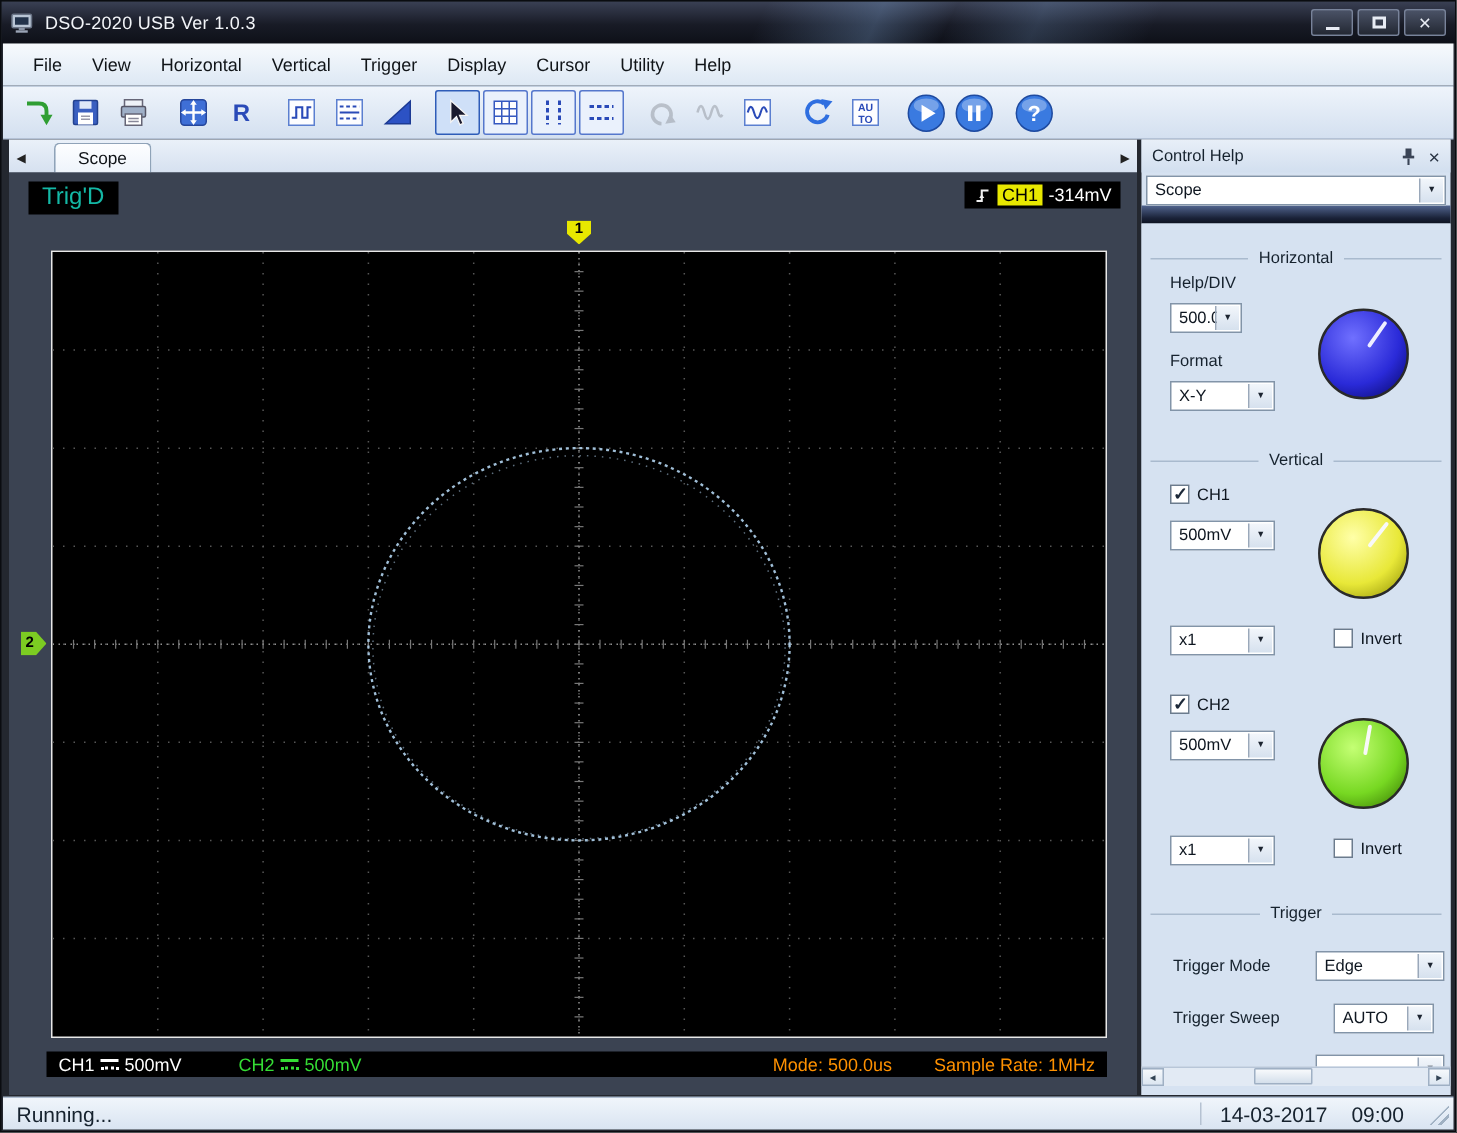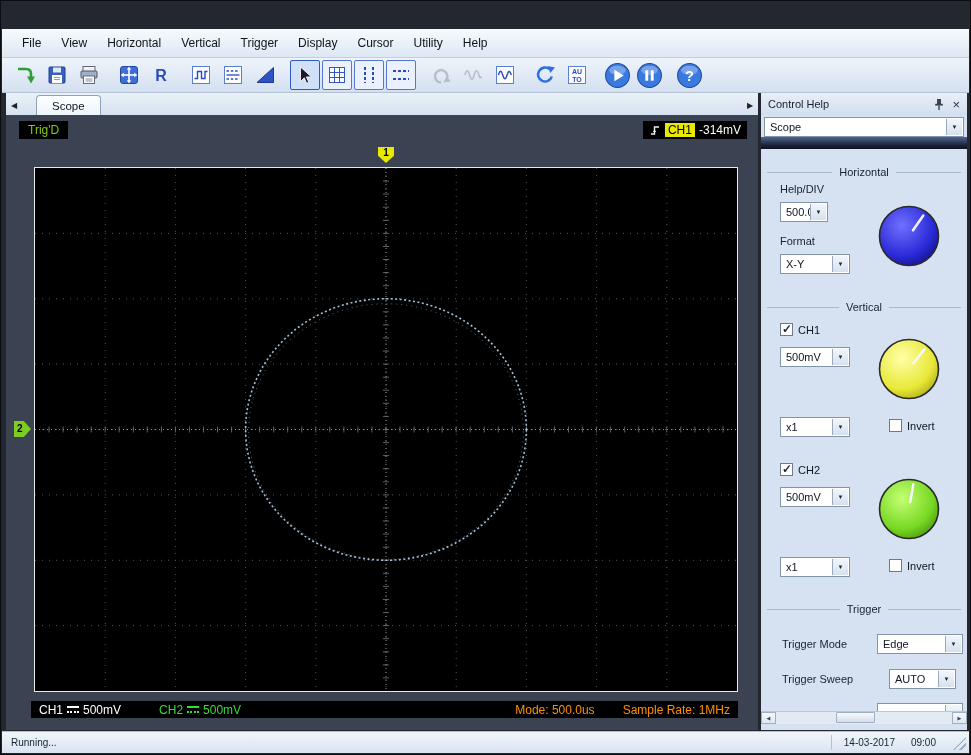--- a/index.html
+++ b/index.html
@@ -35,21 +35,21 @@
 
 .left-region{position:absolute;top:92px;left:5px;width:752px;bottom:24px;background:#3b4352;}
 .tabrow{position:absolute;top:0;left:0;right:0;height:22px;background:linear-gradient(#eaf1f9,#d6e1f0);display:flex;align-items:flex-end;}
 .tab-arrow{width:16px;height:20px;display:flex;align-items:center;justify-content:center;font-size:8px;color:#222;}
 .tab-arrow.left::after{content:"◀";}
 .tab-arrow.right::after{content:"▶";}
 .tab-arrow.right{margin-left:auto;}
 .tab{height:20px;padding:0 15px;margin-left:14px;background:linear-gradient(#fdfeff,#eef4fb);
  border:1px solid #8fa3b8;border-bottom:none;border-radius:4px 4px 0 0;font-size:11.5px;color:#101418;display:flex;align-items:center;}
 .scope-area{position:absolute;top:22px;left:0;right:0;bottom:0;background:#3b4352;}
-.trig-status{position:absolute;left:13px;top:6px;background:#000;color:#84cc16;font-size:12px;padding:2px 9px;}
+.trig-status{position:absolute;left:13px;top:6px;background:#000;color:#14b8a6;font-size:16px;padding:2px 9px;}
 .trig-readout{position:absolute;right:11px;top:6px;background:#000;color:#fff;font-size:12px;padding:2px 6px;display:flex;align-items:center;gap:4px;}
 .trig-ch{background:#e8e800;color:#000;padding:0 3px;}
 .marker-top{position:absolute;left:372px;top:32px;width:16px;height:16px;background:#e8e800;color:#000;font-size:10px;font-weight:bold;
  text-align:center;line-height:11px;clip-path:polygon(0 0,100% 0,100% 55%,50% 100%,0 55%);}
 .marker-left{position:absolute;left:8px;top:306px;width:17px;height:16px;background:#7ccc22;color:#000;font-size:10px;font-weight:bold;
  text-align:left;padding-left:3px;line-height:15px;clip-path:polygon(0 0,58% 0,100% 50%,58% 100%,0 100%);}
 .scope-display{position:absolute;left:28px;top:52px;width:704px;height:525px;background:#000;border:1px solid #e8e8e8;}
 .scope-display svg{position:absolute;left:0;top:0;}
 .scope-bottom{position:absolute;left:25px;top:586px;width:707px;height:17px;background:#000;display:flex;align-items:center;font-size:12px;padding:0 8px;}
 .sb-ch{display:flex;align-items:center;}
@@ -86,32 +86,50 @@
 .cb.checked .box::after{content:"✓";position:absolute;left:1px;top:-2px;font-size:12px;font-weight:bold;color:#1c2838;}
 .hscroll{position:absolute;left:0;right:0;bottom:6px;height:13px;background:#e2eaf4;border-top:1px solid #b8c6d8;display:flex;align-items:center;}
 .hs-btn{width:15px;height:12px;background:linear-gradient(#f6f9fc,#dce6f1);border:1px solid #9fb0c4;display:flex;align-items:center;justify-content:center;color:#345;}
 .hs-btn.left::after{content:"◀";font-size:5px;}
 .hs-btn.right::after{content:"▶";font-size:5px;}
 .hs-track{flex:1;position:relative;height:12px;}
 .hs-thumb{position:absolute;left:34%;width:22%;top:0;height:11px;background:linear-gradient(#f8fafc,#d4dfeb);border:1px solid #9fb0c4;border-radius:1px;}
 
 
 .statusbar{position:absolute;left:1px;right:1px;bottom:1px;height:22px;background:linear-gradient(#f0f5fb,#d9e4f1);
- border-top:1px solid #b0bfd2;display:flex;align-items:center;font-size:10px;color:#16222e;padding:0 9px;}
+ border-top:1px solid #b0bfd2;display:flex;align-items:center;font-size:14px;color:#16222e;padding:0 9px;}
 .status-right{margin-left:auto;display:flex;align-items:center;margin-right:24px;}
 .vdiv{width:1px;height:15px;background:#b5c2d2;margin-right:12px;}
 .st-time{margin-left:16px;}
 .grip{position:absolute;right:3px;bottom:3px;width:13px;height:13px;
  background:repeating-linear-gradient(135deg,transparent 0 3px,#9fb0c2 3px 5px);clip-path:polygon(100% 0,100% 100%,0 100%);}
 </style>
 </head>
 <body>
 
 <div class="window">
 
+  <div class="titlebar">
+    <svg width="16" height="16">
+      <rect x="1" y="2.5" width="13" height="9" rx="1" fill="#b8c4d4" stroke="#6a7486"></rect>
+      <rect x="3" y="4.5" width="9" height="5" fill="#22324a"></rect>
+      <rect x="5.5" y="11.5" width="4" height="1.6" fill="#8a94a6"></rect>
+      <rect x="3.5" y="13.2" width="8" height="1.6" fill="#9aa4b6"></rect>
+    </svg>
+    <span class="title-text">DSO-2020 USB Ver 1.0.3</span>
+    <div class="winbtns">
+      <div class="winbtn">
+          <span class="mingl"></span>
+        </div>
+      <div class="winbtn">
+          <span class="maxgl"></span>
+        </div>
+      <div class="winbtn close"></div>
+    </div>
+  </div>
 
   <div class="menubar">
     <span class="menu-item">File</span>
     <span class="menu-item">View</span>
     <span class="menu-item">Horizontal</span>
     <span class="menu-item">Vertical</span>
     <span class="menu-item">Trigger</span>
     <span class="menu-item">Display</span>
     <span class="menu-item">Cursor</span>
     <span class="menu-item">Utility</span>

